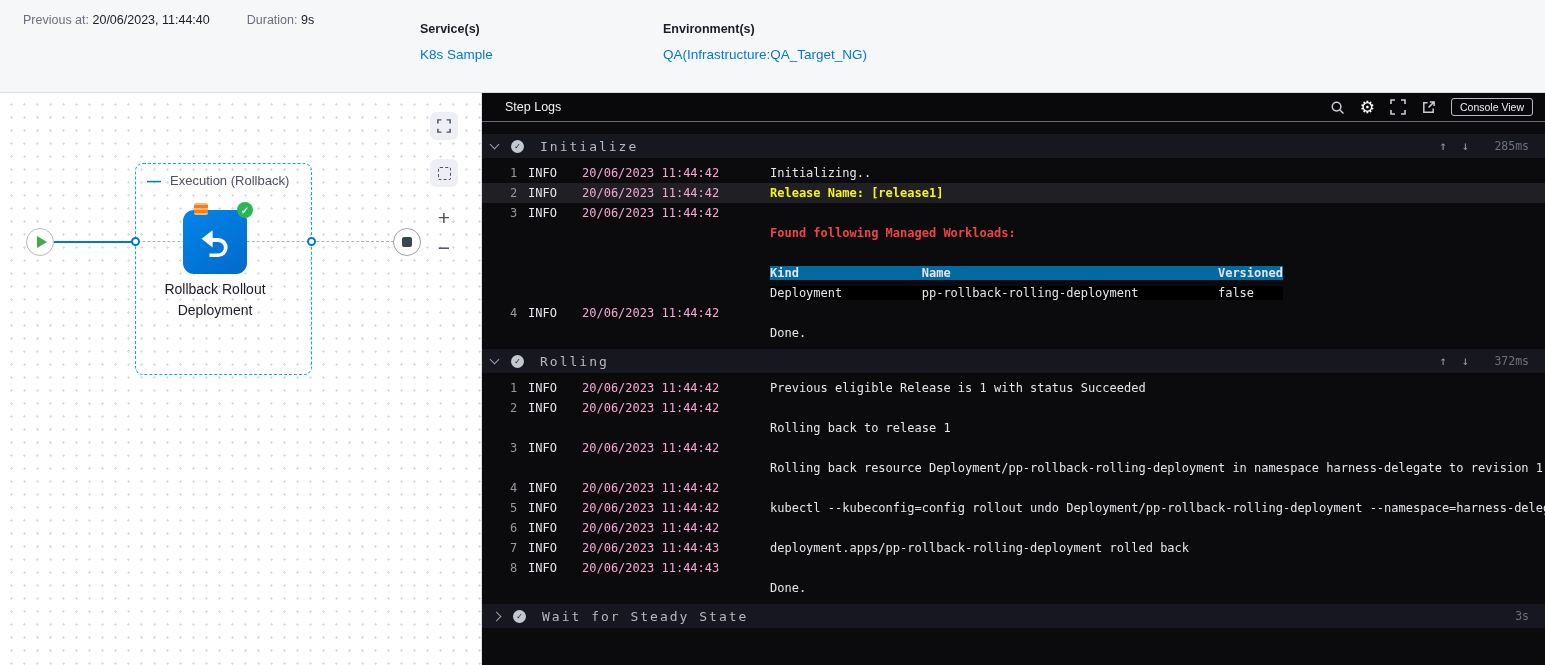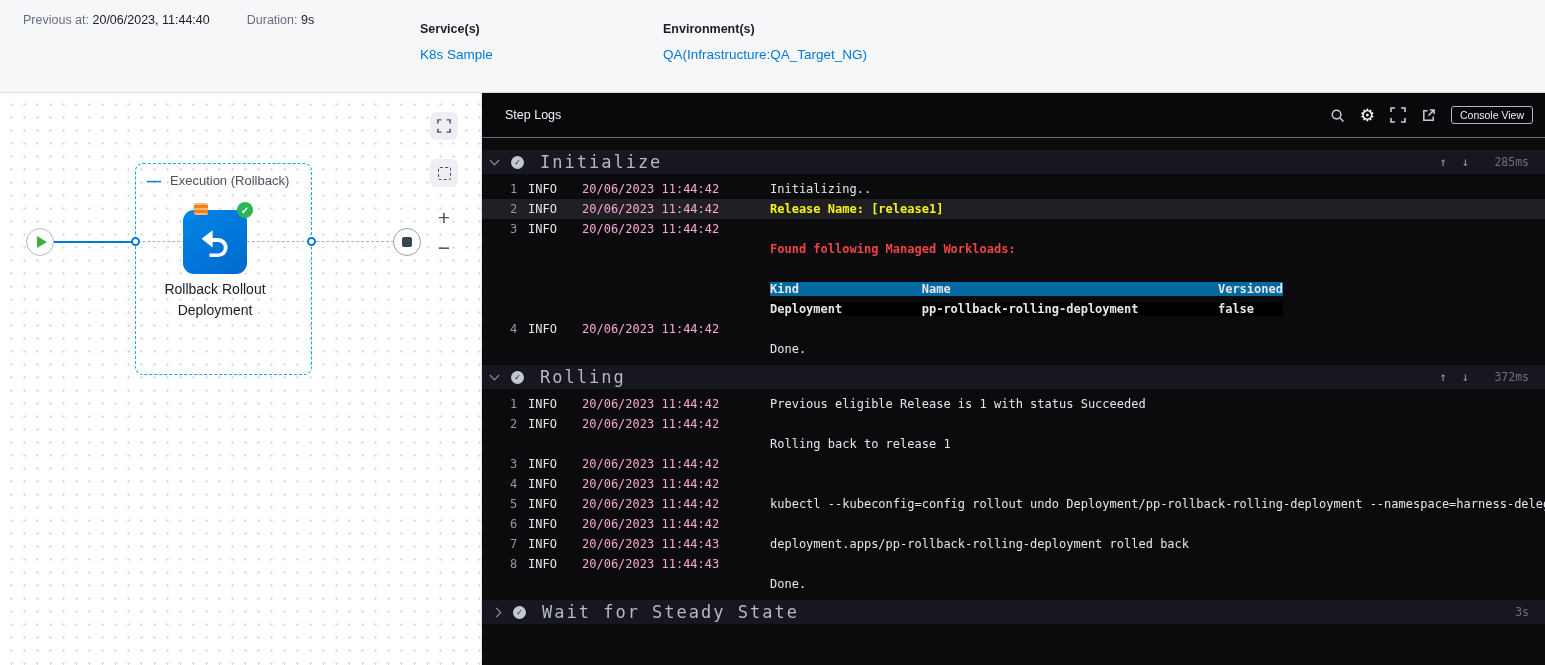--- a/index.html
+++ b/index.html
@@ -37,48 +37,48 @@
     background:repeating-linear-gradient(180deg,#ffb46e 0 2px,#f07f1e 2px 5px); }
   .step-check { position:absolute; right:-6px; top:-8px; width:16px; height:16px; border-radius:50%; background:#2bb656; color:#fff; font-size:10px; display:flex; align-items:center; justify-content:center; font-weight:700; }
   .step-label { position:absolute; left:135px; top:186px; width:160px; text-align:center; font-size:14px; line-height:21px; color:#1c1c28; }
   .zoom-controls { position:absolute; right:23px; top:19px; display:flex; flex-direction:column; align-items:center; }
   .zbtn { width:28px; height:28px; border-radius:6px; background:#edeff5; border:none; display:flex; align-items:center; justify-content:center; margin-bottom:19px; cursor:pointer; color:#4f5162; }
   .zplain { width:28px; height:24px; background:transparent; border:none; font-size:21px; color:#4f5162; cursor:pointer; line-height:20px; margin-bottom:6px; }
   .marquee-box { width:13px; height:13px; border:1.6px dashed #4f5162; border-radius:2px; }
 
   
   .console-panel { flex:1; background:#0b0b0e; display:flex; flex-direction:column; min-width:0; }
-  .console-header { height:45px; flex-shrink:0; display:flex; align-items:center; padding:0 12px 0 23px; background:#09090c; border-bottom:1px solid #6a6c74; }
+  .console-header { height:29px; flex-shrink:0; display:flex; align-items:center; padding:0 12px 0 23px; background:#09090c; border-bottom:1px solid #6a6c74; }
   .console-title { font-size:12.5px; color:#f0f2f5; }
   .ch-sp { flex:1; }
   .ch-icon { margin-left:15px; cursor:pointer; display:flex; align-items:center; color:#c9ccd3; }
   .gear-glyph { font-size:17px; color:#ffffff; }
   .console-view-btn { margin-left:15px; border:1px solid #b6b9c2; color:#eceef2; font-size:10.5px; padding:2px 8px; border-radius:3px; background:transparent; cursor:pointer; font-family:"Liberation Sans",sans-serif; }
 
   .log-area { flex:1; overflow:hidden; font-family:"DejaVu Sans Mono",monospace; font-size:12px; padding-top:12px; }
   .log-section { margin-bottom:6px; }
   .log-section-header { height:24px; background:#17171f; display:flex; align-items:center; padding:0 16px 0 9px; margin-bottom:5px; cursor:pointer; }
   .chev { width:7px; height:7px; border-right:1.6px solid #9ba0aa; border-bottom:1.6px solid #9ba0aa; display:inline-block; flex-shrink:0; margin-right:13px; }
   .chev.down { transform:rotate(45deg); margin-top:-3px; }
   .chev.right { transform:rotate(-45deg); margin-left:2px; }
   .check { width:13px; height:13px; border-radius:50%; background:#c3c7cf; color:#15151c; font-size:9px; line-height:13px; text-align:center; font-weight:700; margin-right:16px; flex-shrink:0; }
-  .sec-title { color:#b6b9c3; font-size:17px; letter-spacing:2px; white-space:nowrap; }
+  .sec-title { color:#b6b9c3; font-size:13px; letter-spacing:2px; white-space:nowrap; }
   .sec-sp { flex:1; }
   .sec-arrow { color:#9b9fa9; font-size:12px; margin-left:15px; cursor:pointer; }
   .sec-dur { color:#6f7179; font-size:11.5px; margin-left:16px; min-width:44px; text-align:right; }
   .log-row { height:20px; display:flex; align-items:center; padding-left:28px; }
   .log-row.hl { background:#1f1f24; }
   .c-num { width:18px; color:#9599a1; flex-shrink:0; }
   .c-lvl { width:54px; color:#e4e6ea; flex-shrink:0; }
   .c-time { width:188px; color:#f9a8d4; flex-shrink:0; }
   .c-msg { white-space:pre; color:#e4e6ea; overflow:hidden; }
   .c-msg.yellow { color:#f6f616; font-weight:700; }
   .c-msg.teal { color:#ef4444; font-weight:700; }
   .c-msg.table-head { background:#0369a1; font-weight:700; }
-  .c-msg.table-row { background:#000;font-weight:bold; }
+  .c-msg.table-row { background:#000; }
 </style>
 </head>
 <body>
 
 <div class="page-header">
   <div class="ph-left">
     <div class="ph-meta-row">
       <div><span>Previous at:</span><span class="val"> 20/06/2023, 11:44:40</span></div>
       <div class="ph-duration"><span>Duration:</span><span class="val"> 9s</span></div>
     </div>
@@ -258,20 +258,26 @@
             <span class="c-time"></span>
             <span class="c-msg">Rolling back to release 1</span>
           </div>
           <div class="log-row">
             <span class="c-num">3</span>
             <span class="c-lvl">INFO</span>
             <span class="c-time">20/06/2023 11:44:42</span>
             <span class="c-msg"></span>
           </div>
           <div class="log-row">
+            <span class="c-num"></span>
+            <span class="c-lvl"></span>
+            <span class="c-time"></span>
+            <span class="c-msg">Rolling back resource Deployment/pp-rollback-rolling-deployment in namespace harness-delegate to revision 1</span>
+          </div>
+          <div class="log-row">
             <span class="c-num">4</span>
             <span class="c-lvl">INFO</span>
             <span class="c-time">20/06/2023 11:44:42</span>
             <span class="c-msg"></span>
           </div>
           <div class="log-row">
             <span class="c-num">5</span>
             <span class="c-lvl">INFO</span>
             <span class="c-time">20/06/2023 11:44:42</span>
             <span class="c-msg">kubectl --kubeconfig=config rollout undo Deployment/pp-rollback-rolling-deployment --namespace=harness-delegate</span>

